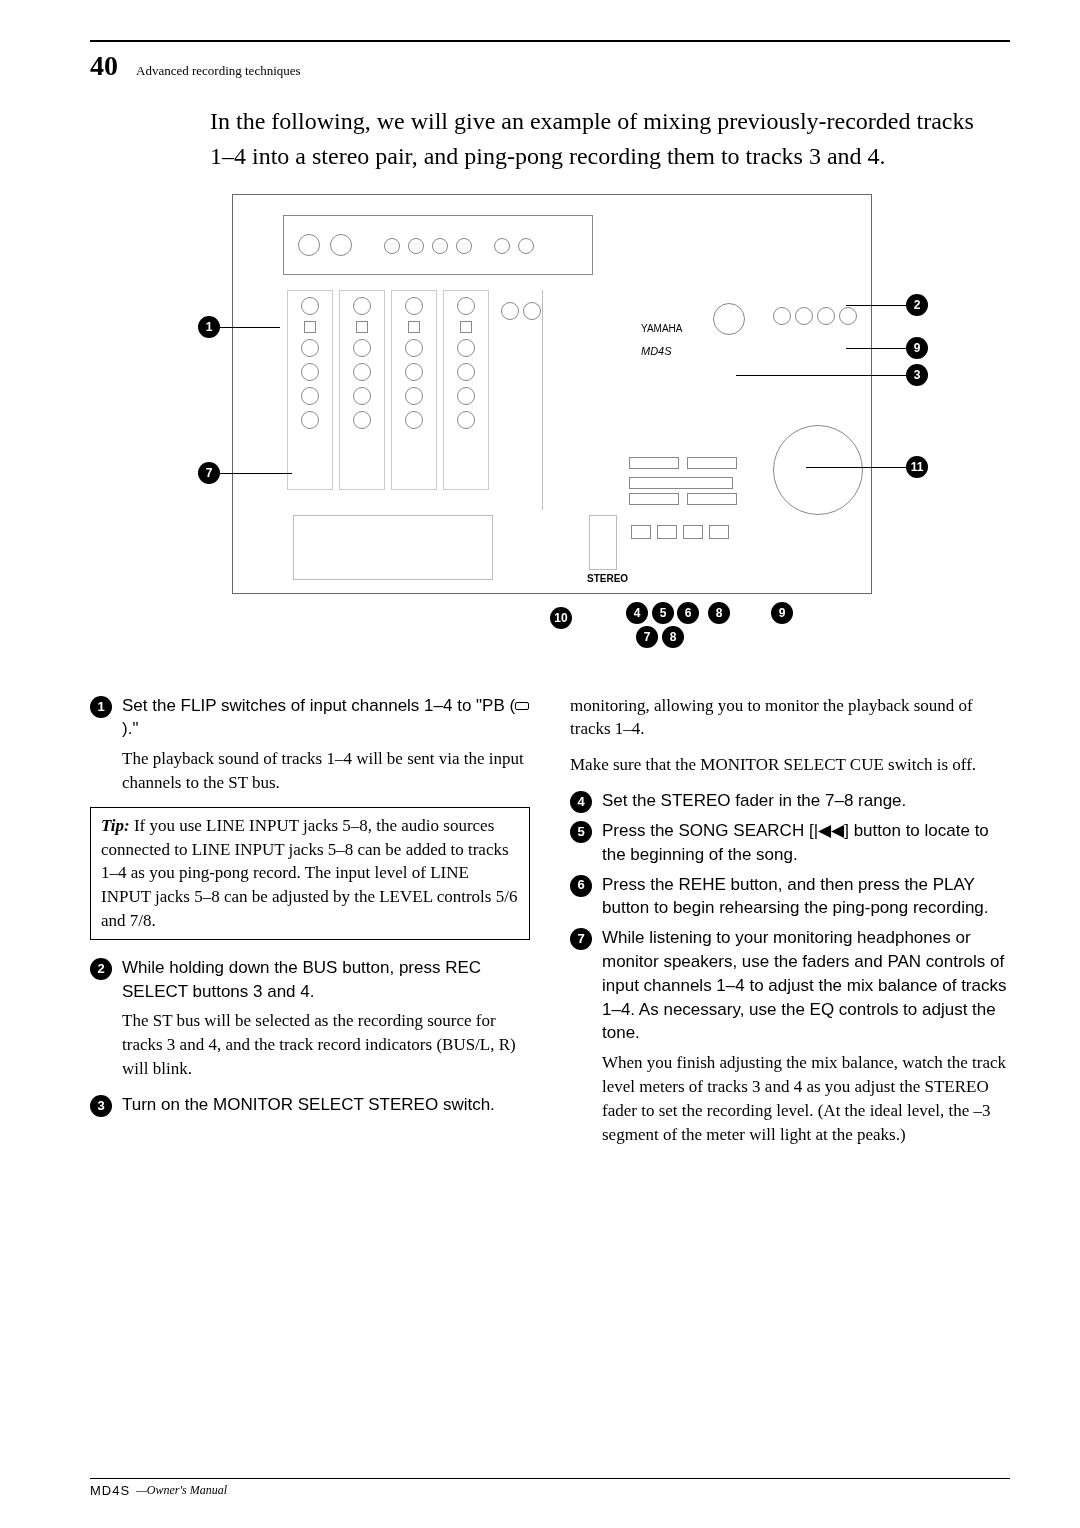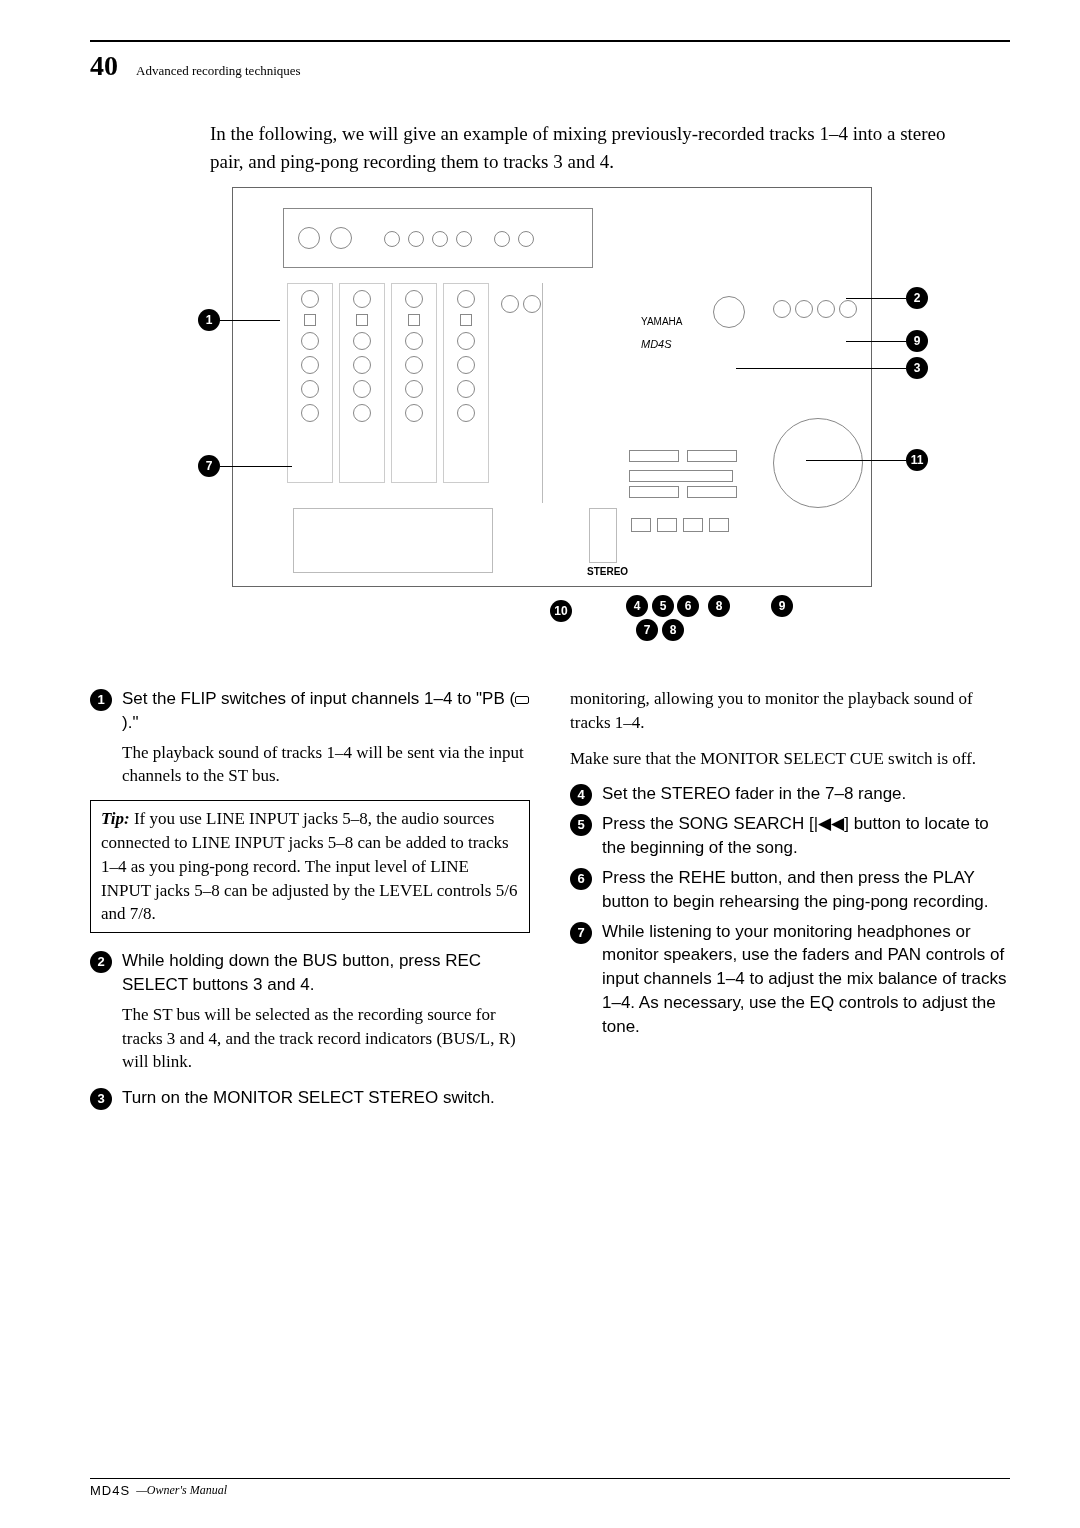--- a/index.html
+++ b/index.html
@@ -14,33 +14,33 @@
   }
   .header-line {
     border-top: 2px solid #000;
     margin-bottom: 8px;
   }
   .header {
     display: flex;
     align-items: baseline;
     gap: 18px;
     font-size: 13px;
-    margin-bottom: 38px;
+    margin-bottom: 22px;
     font-family: Liberation Serif, serif;
   }
   .page-num {
     font-size: 28px;
     font-weight: bold;
   }
   .intro {
-    font-size: 19px;
+    font-size: 24px;
     line-height: 1.45;
     margin-left: 120px;
     margin-right: 30px;
-    margin-bottom: 12px;
+    margin-bottom: 20px;
   }
   .diagram-wrap {
     width: 780px;
     height: 440px;
     margin: 0 auto 60px auto;
     position: relative;
   }
   .device {
     position: absolute;
     left: 72px;
@@ -306,19 +306,20 @@
 
     <div class="step">
       <div class="num-circle">6</div>
       <div class="step-title">Press the REHE button, and then press the PLAY button to begin rehearsing the ping-pong recording.</div>
     </div>
 
     <div class="step">
       <div class="num-circle">7</div>
       <div class="step-title">While listening to your monitoring headphones or monitor speakers, use the faders and PAN controls of input channels 1–4 to adjust the mix balance of tracks 1–4. As necessary, use the EQ controls to adjust the tone.</div>
     </div>
+    <p class="step-body">When you finish adjusting the mix balance, watch the track level meters of tracks 3 and 4 as you adjust the STEREO fader to set the recording level. (At the ideal level, the –3 segment of the meter will light at the peaks.)</p>
   </div>
 </div>
 
 <div class="footer">
   <span class="logo">MD4S</span>
   <span>—Owner's Manual</span>
 </div>
 
 </body></html>

